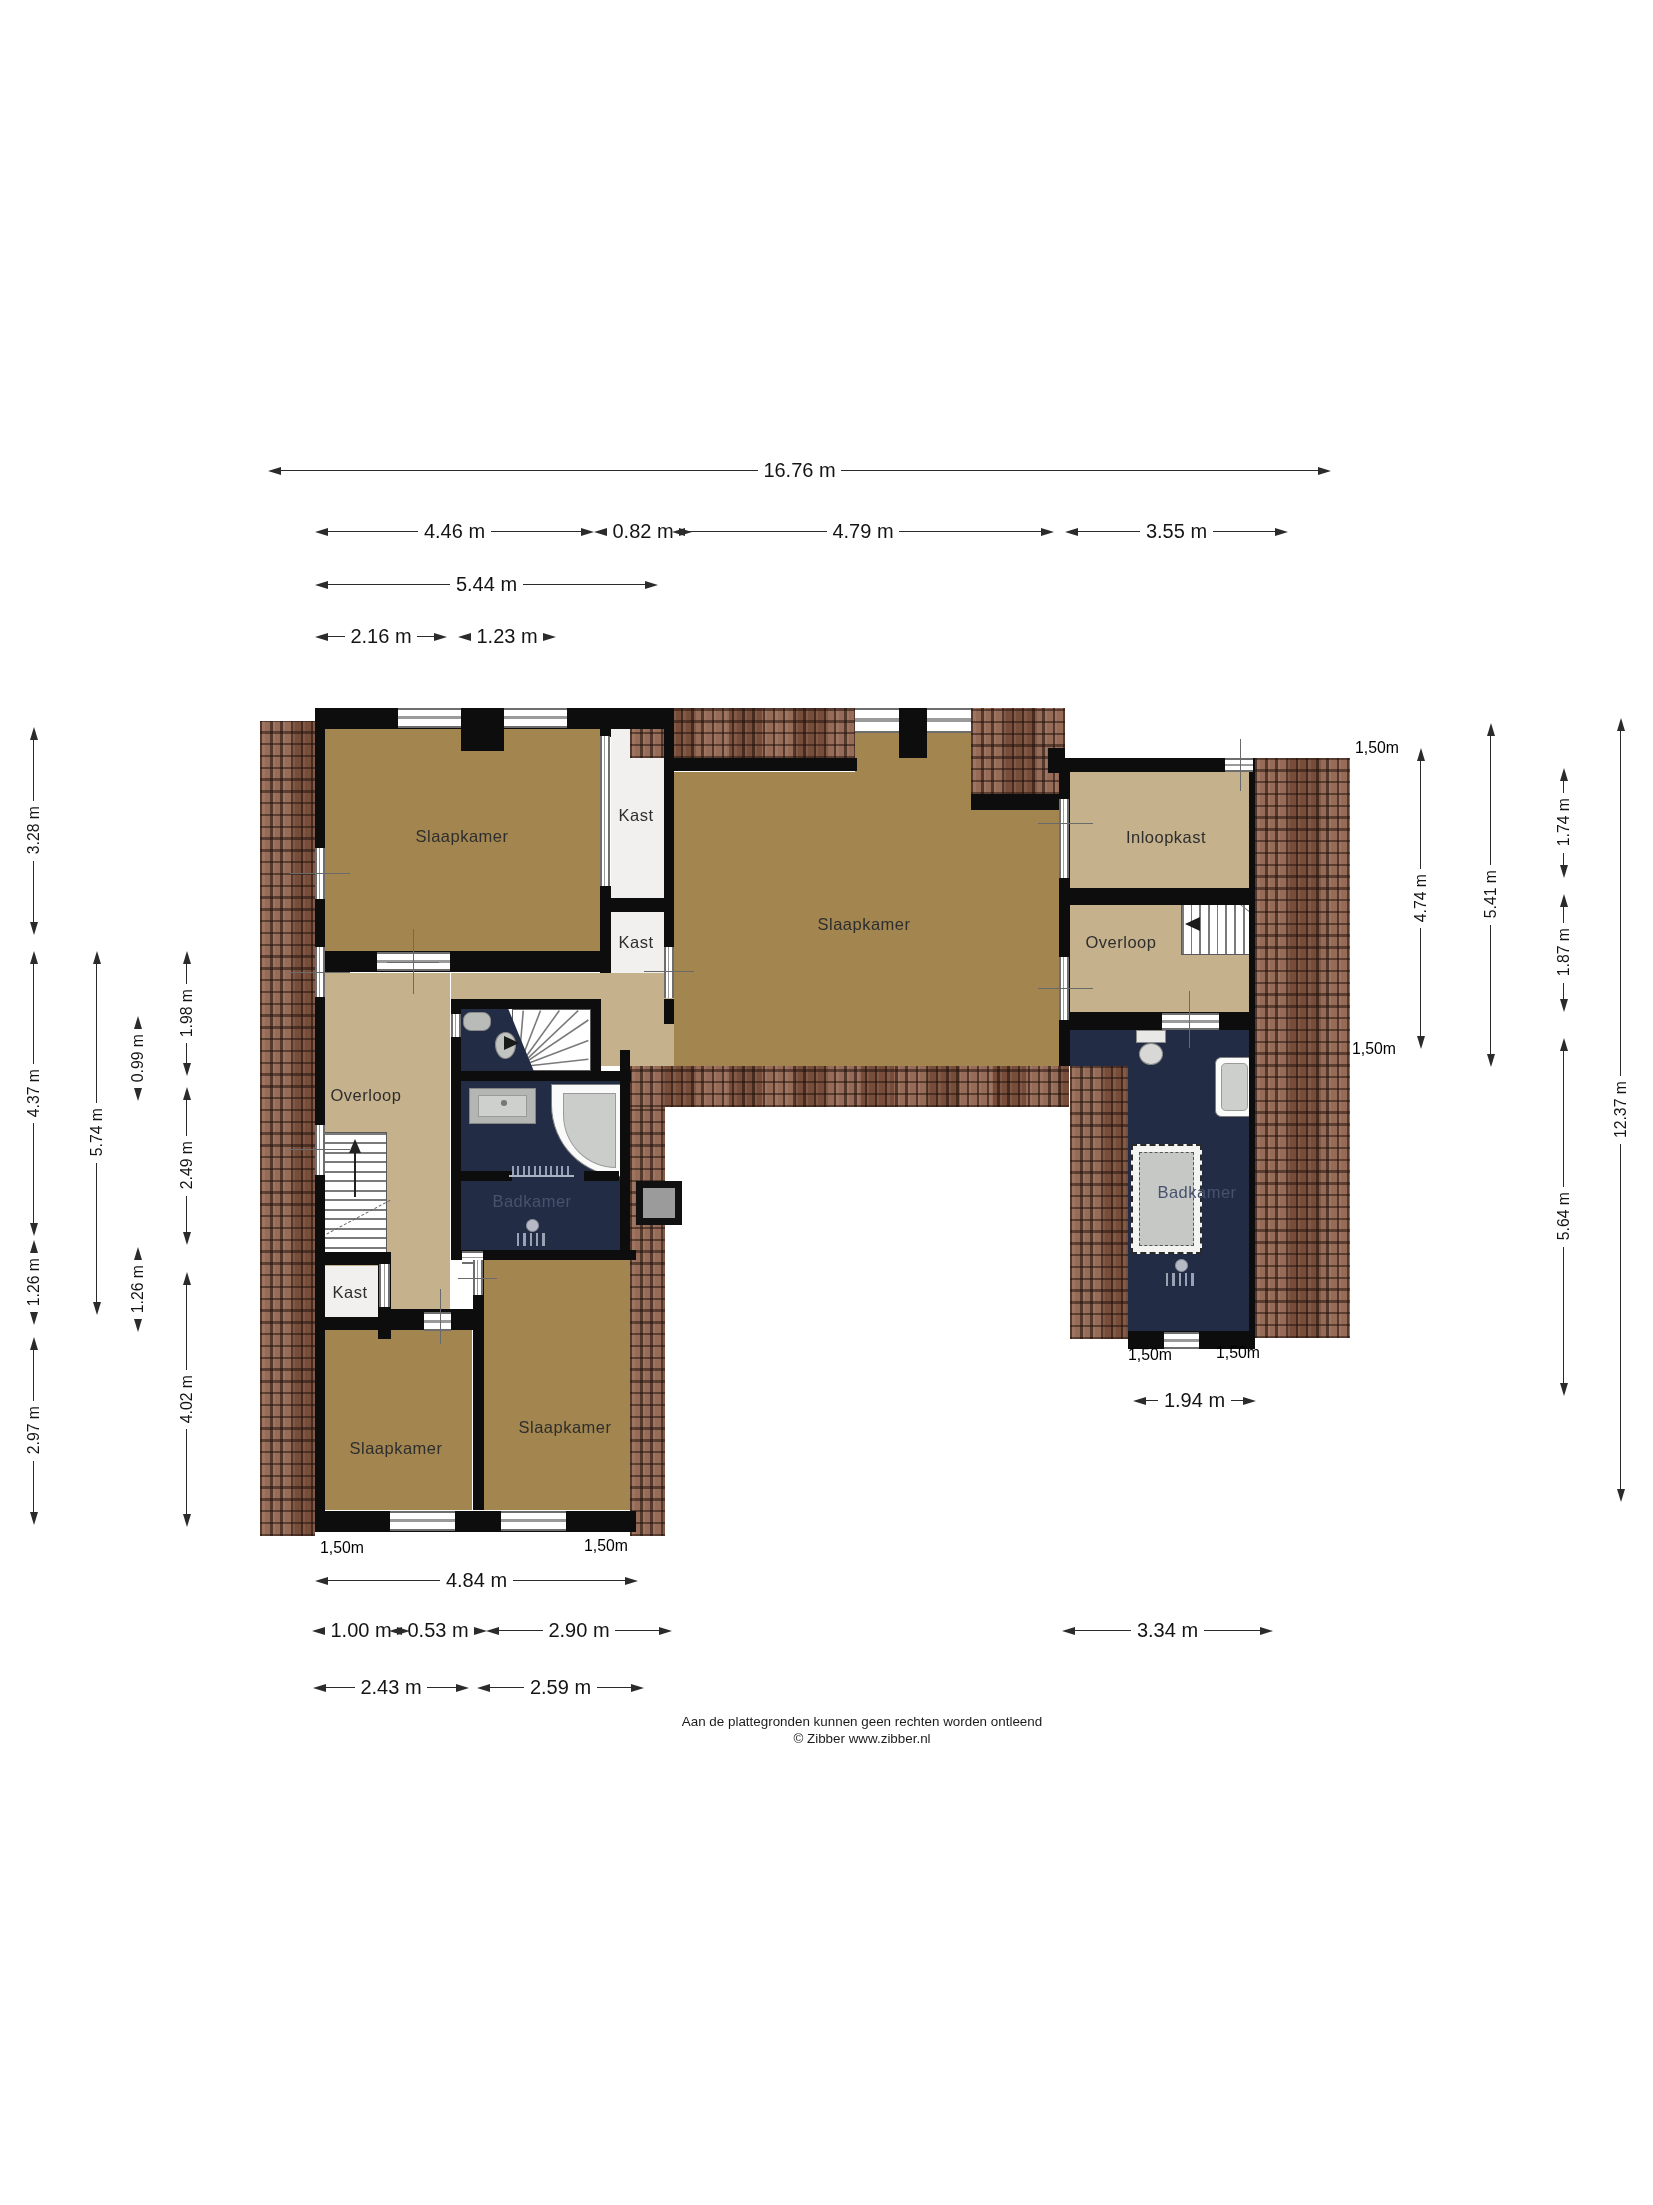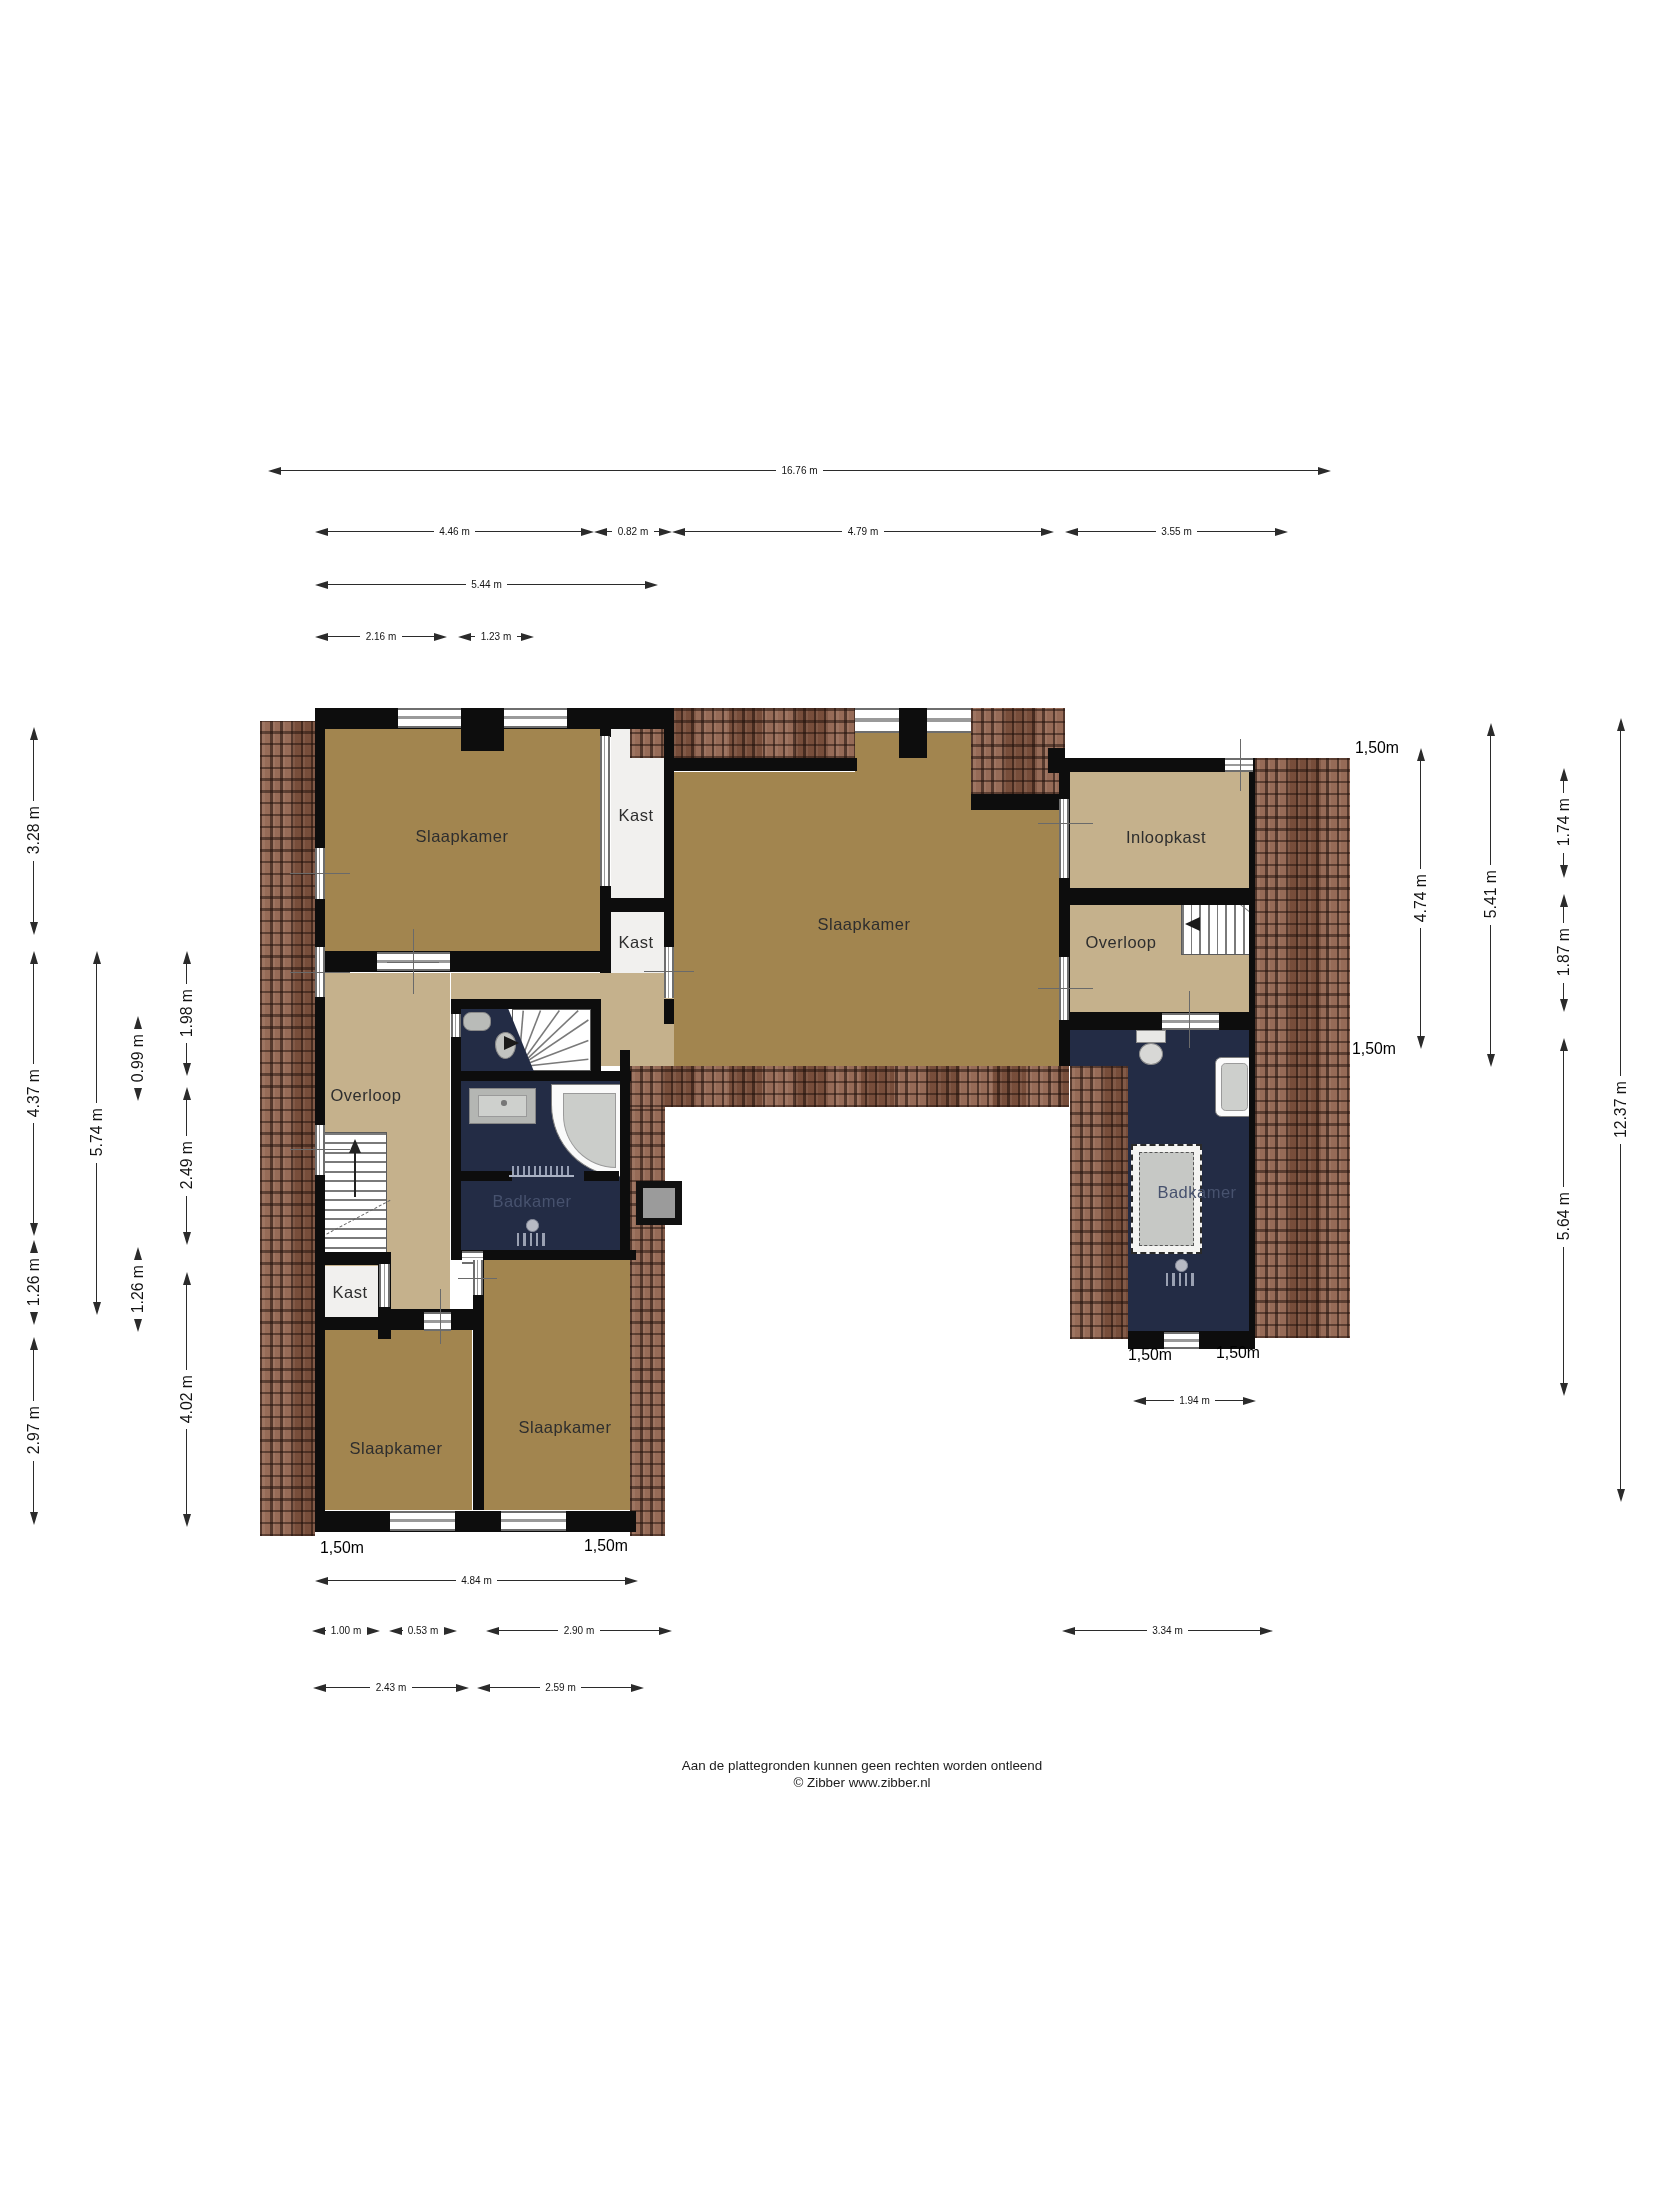--- a/index.html
+++ b/index.html
@@ -11,38 +11,38 @@
     repeating-linear-gradient(90deg, rgba(30,15,10,.55) 0 2.4px, rgba(255,240,230,.08) 2.4px 4.7px, rgba(0,0,0,0) 4.7px 10.2px),
     repeating-linear-gradient(90deg, rgba(255,255,255,.10) 0 33px, rgba(0,0,0,.14) 33px 66px);}
   .fdark{position:absolute;background:#a2854f;}
   .flight{position:absolute;background:#c5b18c;}
   .fnavy{position:absolute;background:#232c45;}
   .fwhite{position:absolute;background:#f1f0ee;}
   .winh{position:absolute;background:linear-gradient(#fff 40%, #9a9a9a 40%, #9a9a9a 58%, #fff 58%);border-top:2.4px solid #6e6e6e;border-bottom:2.4px solid #6e6e6e;}
   .winv{position:absolute;background:linear-gradient(90deg,#fff 40%, #9a9a9a 40%, #9a9a9a 58%, #fff 58%);border-left:2.4px solid #6e6e6e;border-right:2.4px solid #6e6e6e;}
   .rlabel{position:absolute;transform:translate(-50%,-50%);font-size:16.5px;color:#2e2e2e;letter-spacing:0.5px;white-space:nowrap;}
   .rlabel.onnavy{color:#47526e;}
-  .dimh{position:absolute;display:flex;align-items:center;height:19px;color:#141414;font-size:10px;text-align:center;}
+  .dimh{position:absolute;display:flex;align-items:center;height:19px;color:#141414;font-size:20px;text-align:center;}
   .dimh .ln{flex:1;height:0;border-top:1.6px solid #2b2b2b;}
   .dimh .txt{padding:0 5.5px;white-space:nowrap;}
   .ah{width:0;height:0;flex:none;}
   .al{border-top:4.7px solid transparent;border-bottom:4.7px solid transparent;border-right:13.4px solid #2b2b2b;}
   .ar{border-top:4.7px solid transparent;border-bottom:4.7px solid transparent;border-left:13.4px solid #2b2b2b;}
   .dimv{position:absolute;display:flex;flex-direction:column;align-items:center;width:19px;color:#141414;font-size:15.8px;}
   .dimv .ln{flex:1;width:0;border-left:1.6px solid #2b2b2b;}
   .dimv .txt{writing-mode:vertical-rl;transform:rotate(180deg);padding:5.5px 0;white-space:nowrap;}
   .au{border-left:4.7px solid transparent;border-right:4.7px solid transparent;border-bottom:13.4px solid #2b2b2b;}
   .ad{border-left:4.7px solid transparent;border-right:4.7px solid transparent;border-top:13.4px solid #2b2b2b;}
   .clr{position:absolute;transform:translate(-50%,-50%);font-size:15.8px;color:#000000;white-space:nowrap;}
   .stair{position:absolute;background-color:#fff;border:1.6px solid #5a5a5a;box-sizing:border-box;}
   .tread-h{background-image:repeating-linear-gradient(180deg,#7a7a7a 0 1.6px,transparent 1.6px 9.5px);}
   .tread-v{background-image:repeating-linear-gradient(90deg,#7a7a7a 0 1.6px,transparent 1.6px 8.7px);}
   .tick{position:absolute;background:#6a6a6a;}
   .fix{position:absolute;box-sizing:border-box;}
-  .foot{position:absolute;transform:translateX(-50%);font-size:13.4px;color:#1c1c1c;white-space:nowrap;margin-top:44px;}
+  .foot{position:absolute;transform:translateX(-50%);font-size:13.4px;color:#1c1c1c;white-space:nowrap;}
 </style>
 </head>
 <body>
 
 <div class="plan">
 
   <div class="fdark" style="left:325px;top:729px;width:275px;height:223px;"></div>
   <div class="fwhite" style="left:611px;top:729px;width:53px;height:169px;"></div>
   <div class="fwhite" style="left:611px;top:912px;width:53px;height:87px;"></div>
   <div class="fdark" style="left:673px;top:772px;width:386px;height:294px;"></div>

